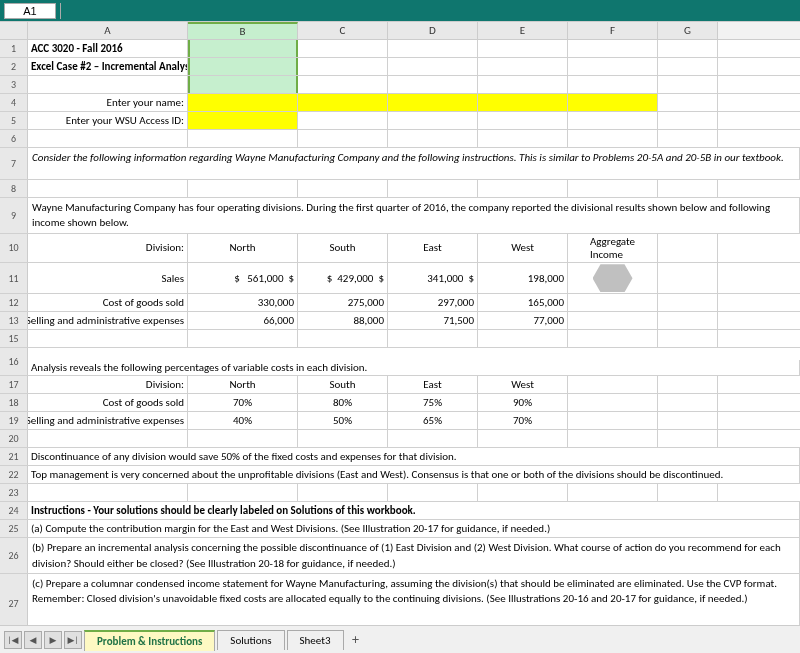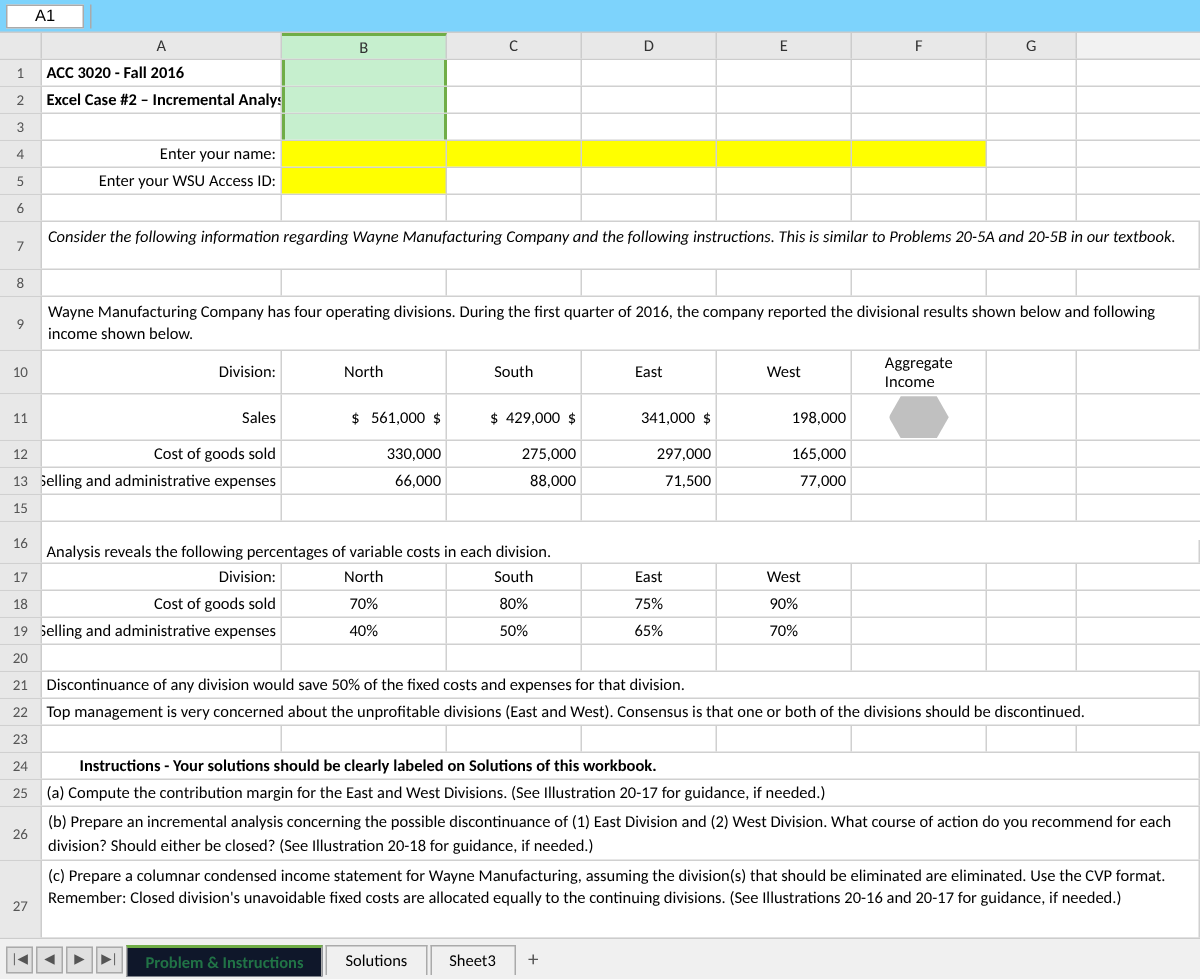--- a/index.html
+++ b/index.html
@@ -131,21 +131,21 @@
       padding: 3px 12px;
       border: 1px solid #aaa;
       border-bottom: none;
       font-size: 11px;
       cursor: pointer;
       background: #f0f0f0;
       margin-bottom: -1px;
     }
 
     .sheet-tab.active {
-      background: #0f172a;
+      background: #fef9c3;
       border-top: 2px solid #70ad47;
       font-weight: bold;
       color: #217346;
     }
 
     .add-sheet-btn {
       width: 20px;
       height: 20px;
       display: flex;
       align-items: center;
@@ -160,21 +160,21 @@
     .row-h60 { min-height: 60px; }
     .border-left-green { border-left: 2px solid #70ad47; }
     .border-right-green { border-right: 2px solid #70ad47; }
     .bg-green { background-color: #c6efce; }
 
     .formula-bar-area {
       display: flex;
       align-items: center;
       height: 22px;
       border-bottom: 1px solid #ccc;
-      background: #7dd3fc;
+      background: #0f766e;
       padding: 0 4px;
       gap: 4px;
       flex-shrink: 0;
     }
     .name-box {
       width: 52px;
       border: 1px solid #aaa;
       font-size: 11px;
       padding: 1px 3px;
       text-align: center;
@@ -429,21 +429,21 @@
       <div class="cell col-b"></div>
       <div class="cell col-c"></div>
       <div class="cell col-d"></div>
       <div class="cell col-e"></div>
       <div class="cell col-f"></div>
       <div class="cell col-g"></div>
     </div>
 
     <div class="row row-h18">
       <div class="row-num">24</div>
-      <div class="cell bold" style="flex:1; white-space:nowrap;margin-left:22px;">Instructions - Your solutions should be clearly labeled on Solutions of this workbook.</div>
+      <div class="cell bold" style="flex:1; white-space:nowrap;">Instructions - Your solutions should be clearly labeled on Solutions of this workbook.</div>
     </div>
 
     <div class="row row-h18">
       <div class="row-num">25</div>
       <div class="cell" style="flex:1; white-space:nowrap;">(a) Compute the contribution margin for the East and West Divisions. (See Illustration 20-17 for guidance, if needed.)</div>
     </div>
 
     <div class="row row-h32">
       <div class="row-num">26</div>
       <div class="cell" style="flex:1; white-space:normal; line-height:1.4; align-items:flex-start; padding:2px 4px;">(b) Prepare an incremental analysis concerning the possible discontinuance of (1) East Division and (2) West Division. What course of action do you recommend for each division? Should either be closed? (See Illustration 20-18 for guidance, if needed.)</div>

